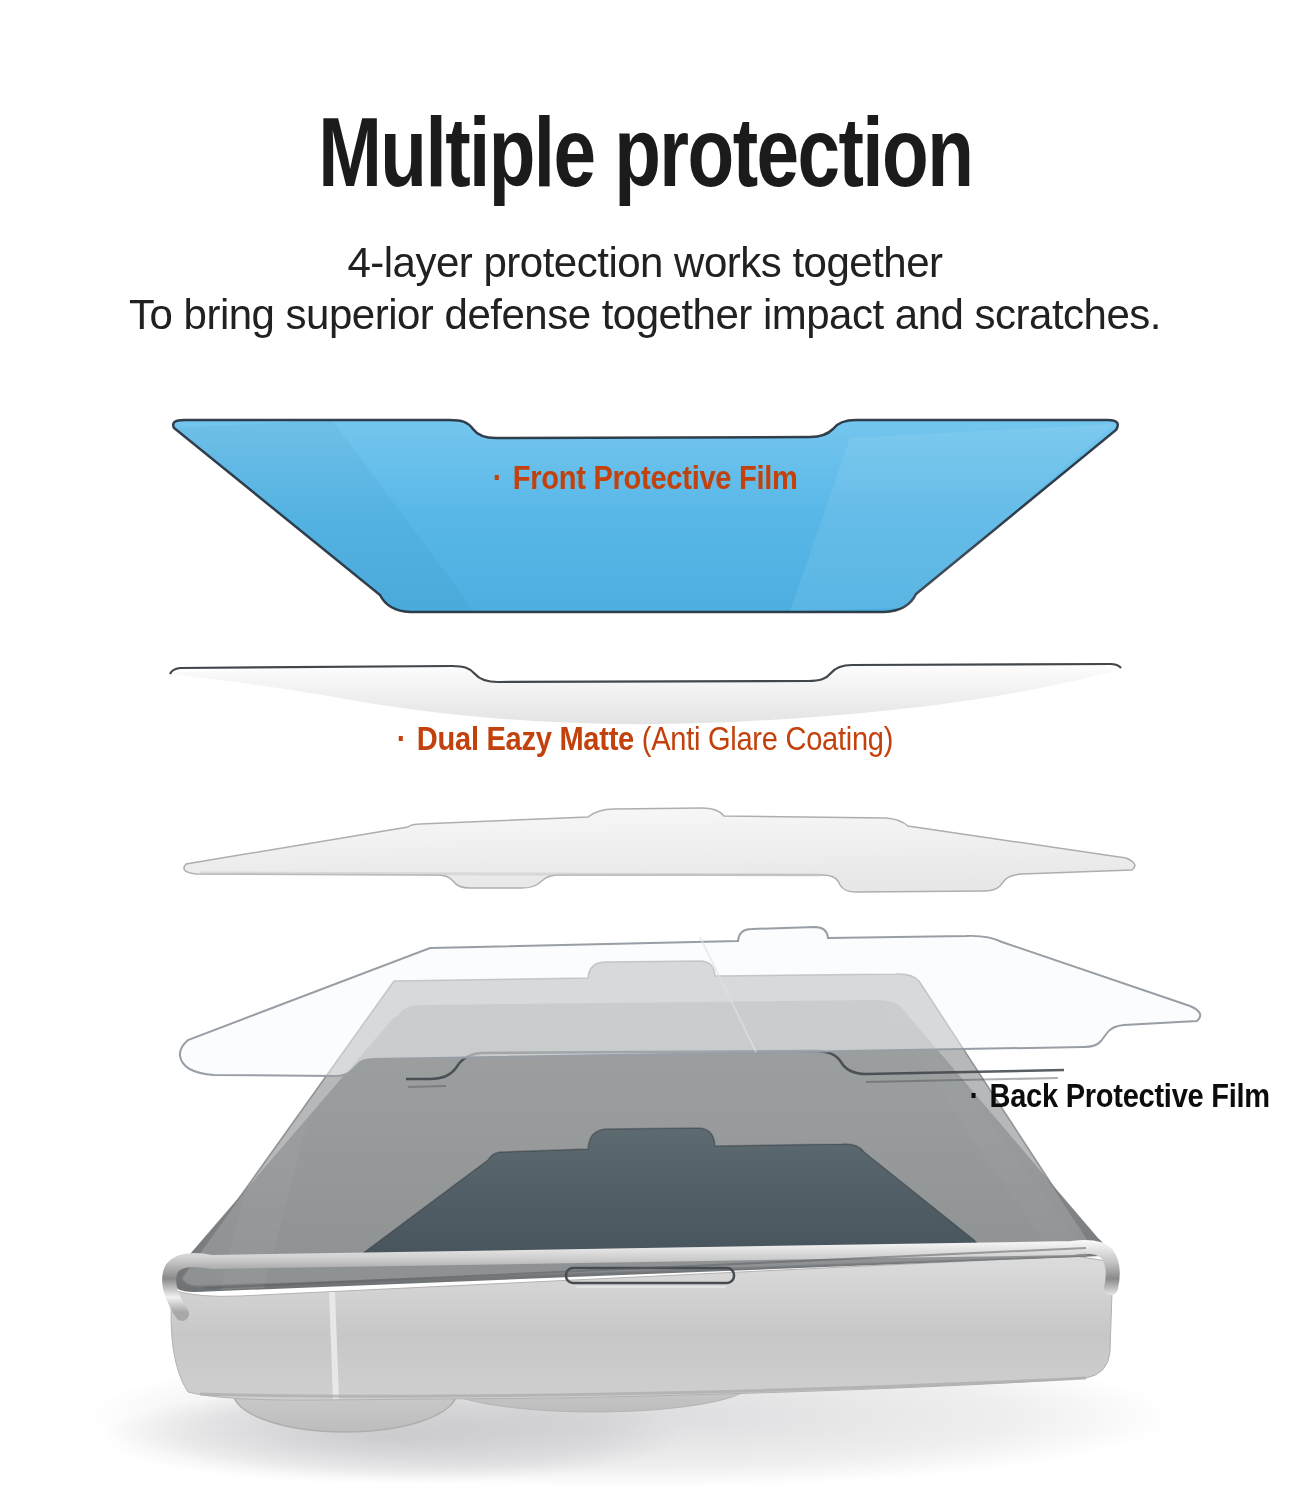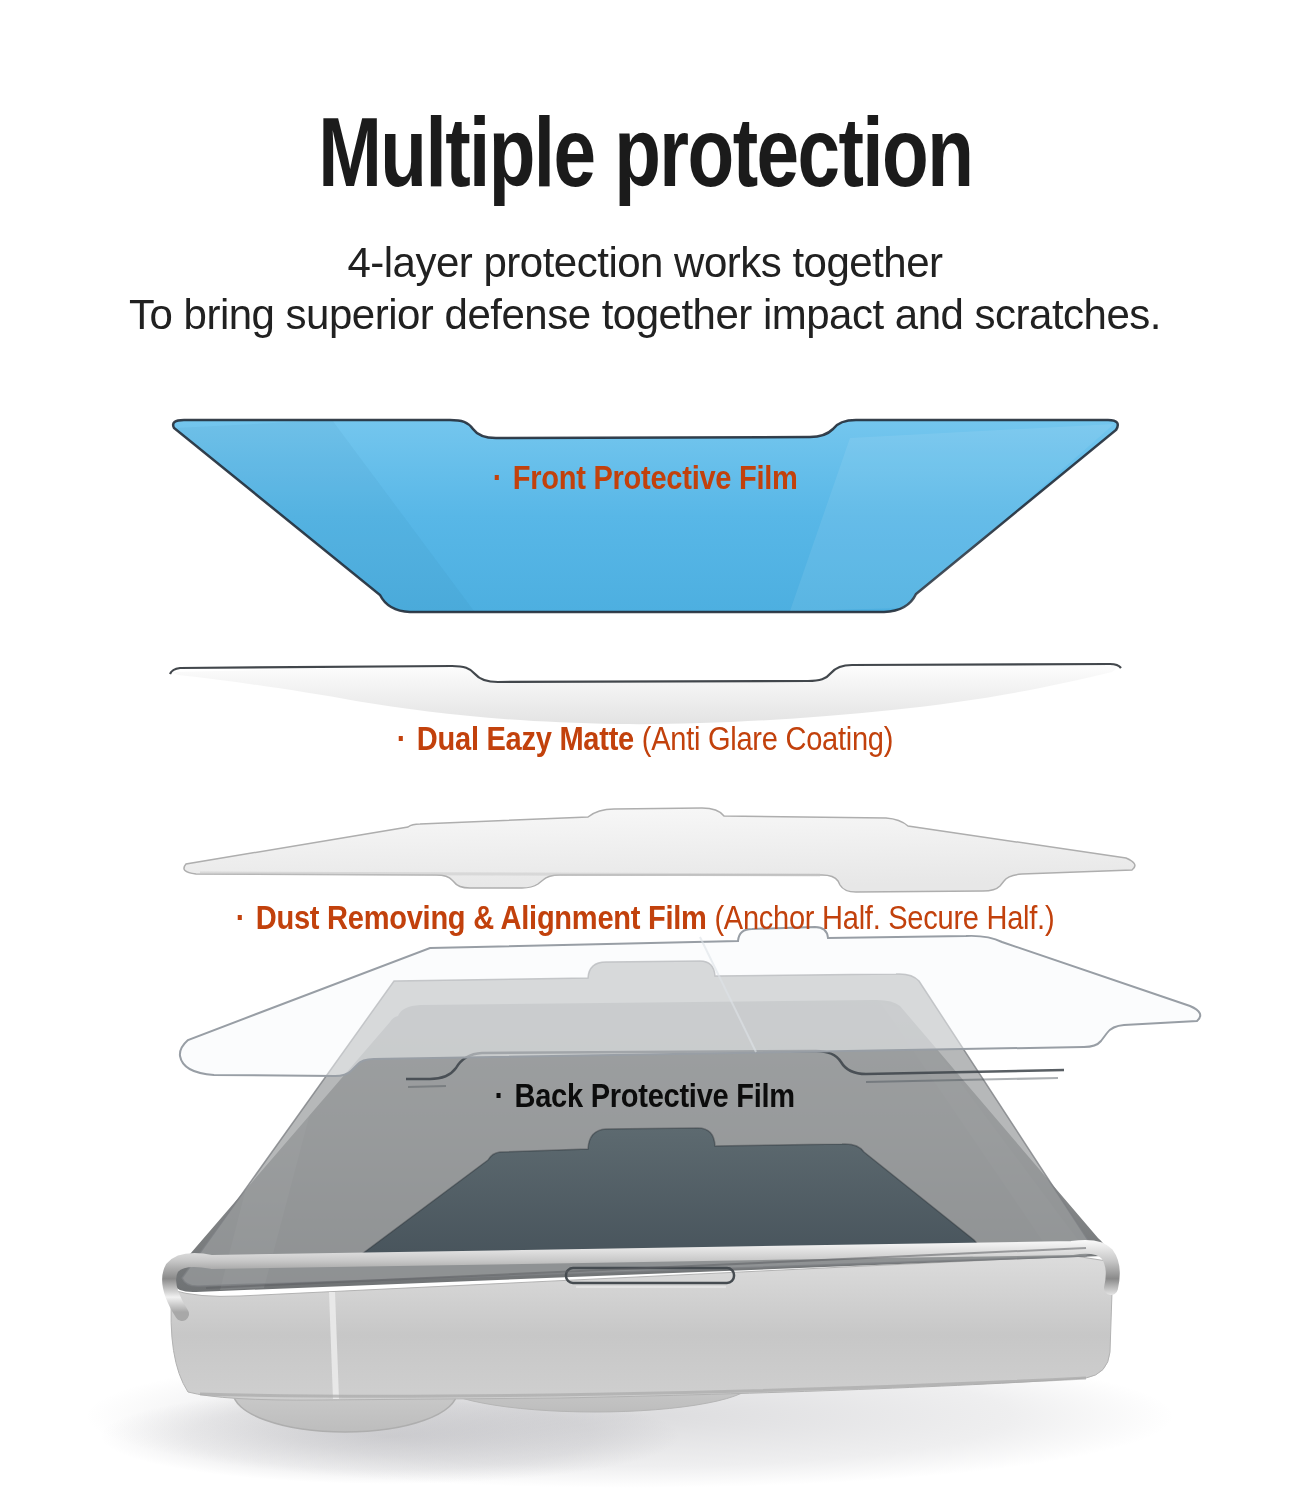--- a/index.html
+++ b/index.html
@@ -12,21 +12,21 @@
   .condense{display:inline-block;transform:scaleX(.78);transform-origin:50% 50%;}
   .condense-s{display:inline-block;transform:scaleX(.88);transform-origin:50% 50%;}
   .title{top:97px;font-size:98px;line-height:110px;font-weight:700;letter-spacing:-2px;color:#1b1b1b;}
   .subtitle{top:237px;font-size:42px;line-height:52px;font-weight:400;color:#212121;letter-spacing:-0.5px;}
   .label{font-size:33px;line-height:40px;font-weight:700;color:#c2410c;letter-spacing:-0.3px;}
   .label .note{font-weight:400;}
   .label .bullet{display:inline-block;margin-right:12px;font-weight:700;}
   .lbl-1{top:458px;}
   .lbl-2{top:688px;margin-top:31px;}
   .lbl-3{top:898px;}
-  .lbl-4{top:1076px;color:#0c0c0c;}
+  .lbl-4{top:1076px;color:#0c0c0c;text-align:right;}
 </style>
 </head>
 <body>
 
 <div class="stage">
 
   <svg class="art" viewBox="0 0 1290 1500" aria-hidden="true">
     <defs>
       <linearGradient id="blueGrad" x1="0" y1="0" x2="0" y2="1">
         <stop offset="0" stop-color="#74c6ee"></stop>
@@ -125,21 +125,18 @@
   </div>
 
   <div class="row label lbl-1">
     <span class="condense-s"><span class="bullet">·</span><span>Front Protective Film</span></span>
   </div>
 
   <div class="row label lbl-2">
     <span class="condense-s"><span class="bullet">·</span><span>Dual Eazy Matte</span>&nbsp;<span class="note">(Anti Glare Coating)</span></span>
   </div>
 
-  <div class="row label lbl-3">
-    <span class="condense-s"><span class="bullet">·</span><span>Dust Removing &amp; Alignment Film</span>&nbsp;<span class="note">(Anchor Half. Secure Half.)</span></span>
-  </div>
 
   <div class="row label lbl-4">
     <span class="condense-s"><span class="bullet">·</span><span>Back Protective Film</span></span>
   </div>
 
 </div>
 
 </body></html>

